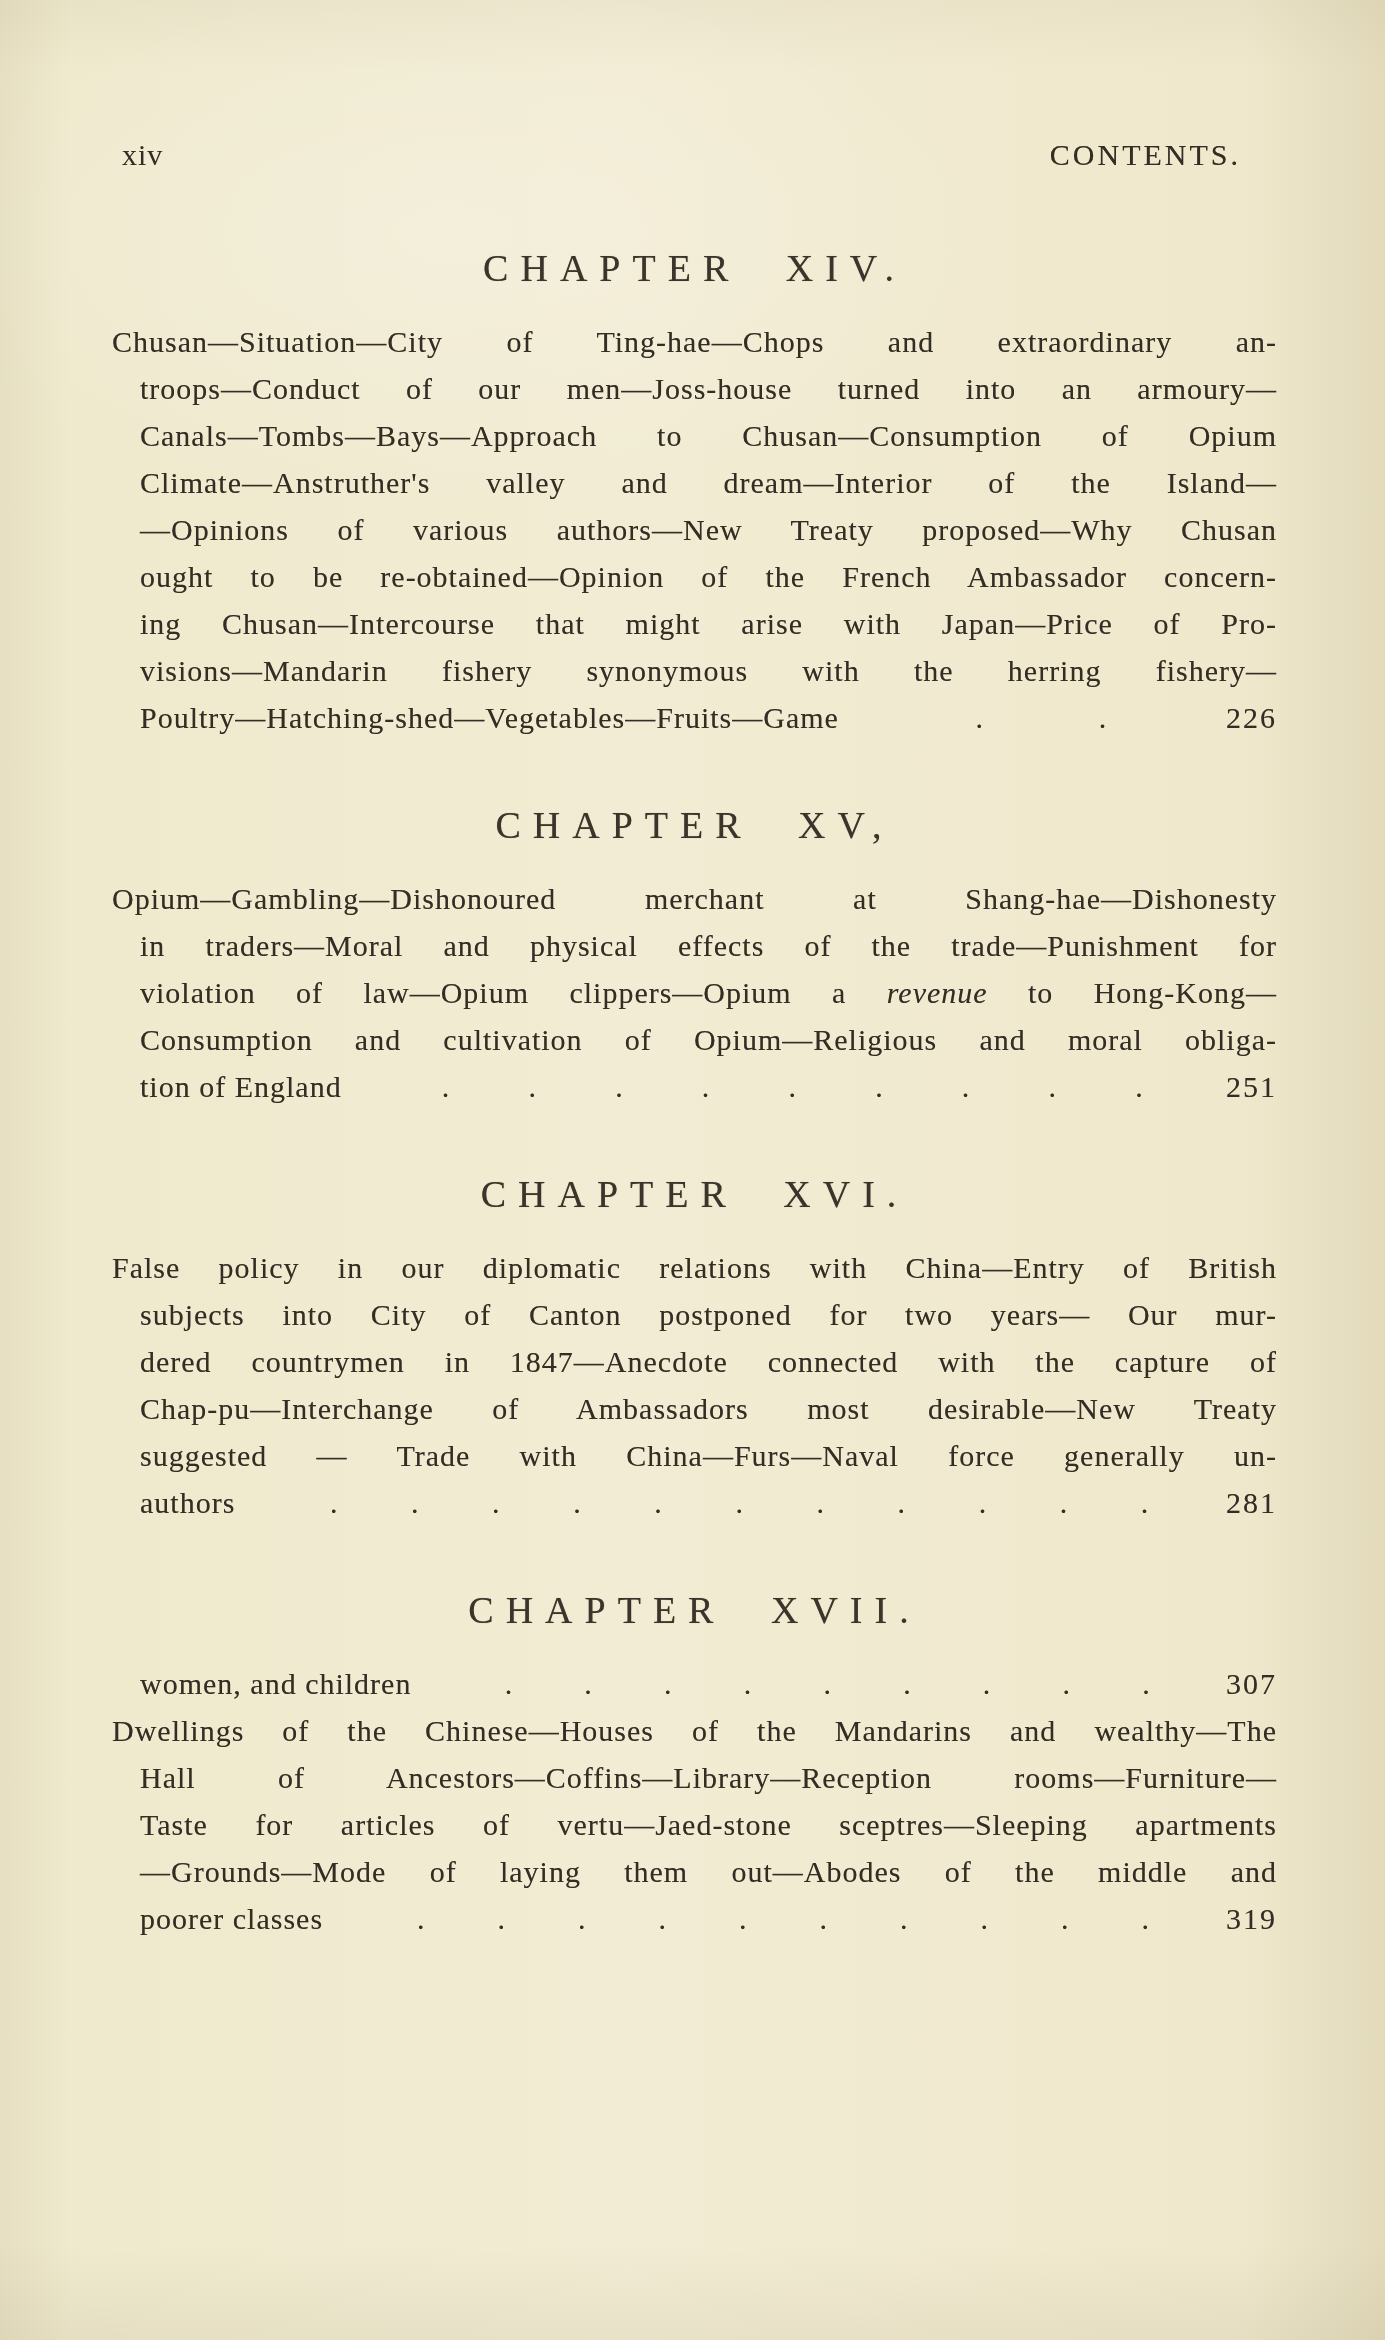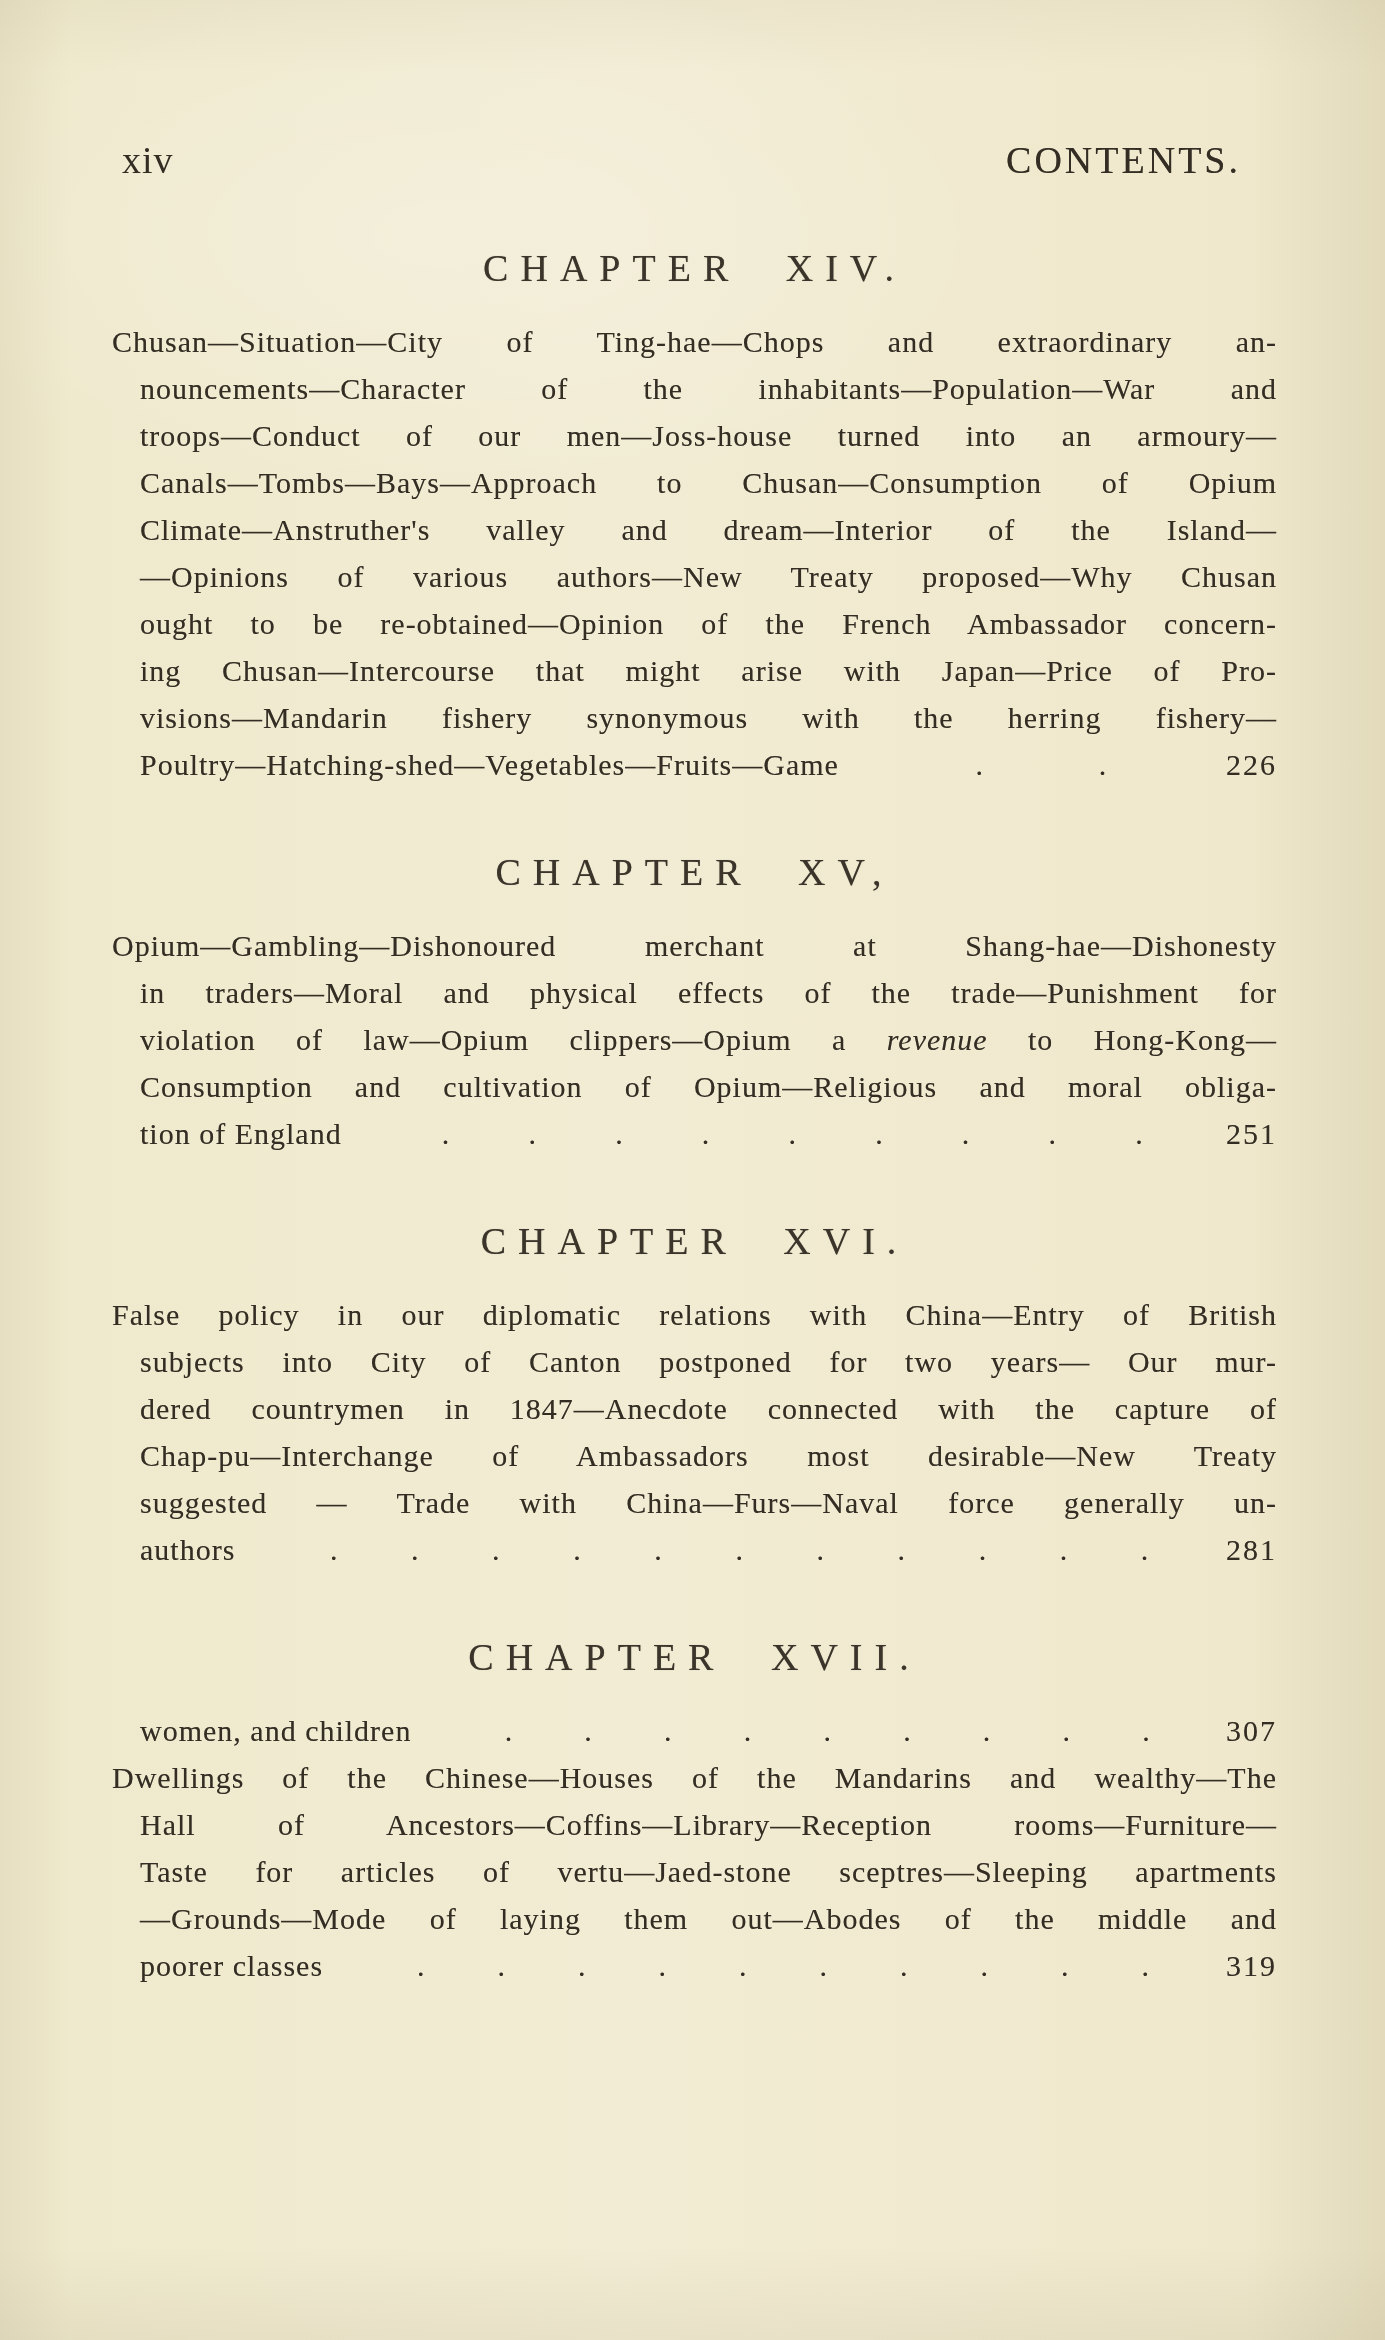--- a/index.html
+++ b/index.html
@@ -18,21 +18,21 @@
       linear-gradient(90deg, #e6dfc1 0%, #efe9cd 5%, #f2ecd4 45%, #efe8cc 90%, #e2dabb 100%);
     color: #332d24;
   }
   .content {
     position: absolute;
     left: 112px; right: 108px; top: 138px;
   }
   .page-header {
     position: relative;
     height: 46px;
-    font-size: 38px;
+    font-size: 30px;
     text-decoration: underline;
   }
   .folio {
     position: absolute; left: 10px; top: 0;
     letter-spacing: 1px;
   }
   .running-title {
     position: absolute; left: 0; right: 0; top: 0;
     text-align: right;
     letter-spacing: 3px;
@@ -84,21 +84,20 @@
   <div class="content">
     <div class="page-header">
       <span class="folio">xiv</span>
       <span class="running-title">CONTENTS.</span>
     </div>
     <div id="chapters">
   <section class="chapter">
     <h2 class="chapter-heading">CHAPTER XIV.</h2>
     <div class="chapter-summary">
             <div class="line"><span>Chusan—Situation—City of Ting-hae—Chops and extraordinary an-</span></div>
-            <div class="line cont"><span>nouncements—Character of the inhabitants—Population—War and</span></div>
             <div class="line cont"><span>troops—Conduct of our men—Joss-house turned into an armoury—</span></div>
             <div class="line cont"><span>Canals—Tombs—Bays—Approach to Chusan—Consumption of Opium</span></div>
             <div class="line cont"><span>Climate—Anstruther's valley and dream—Interior of the Island—</span></div>
             <div class="line cont"><span>—Opinions of various authors—New Treaty proposed—Why Chusan</span></div>
             <div class="line cont"><span>ought to be re-obtained—Opinion of the French Ambassador concern-</span></div>
             <div class="line cont"><span>ing Chusan—Intercourse that might arise with Japan—Price of Pro-</span></div>
             <div class="line cont"><span>visions—Mandarin fishery synonymous with the herring fishery—</span></div>
             <div class="line last cont">
               <span class="lt">Poultry—Hatching-shed—Vegetables—Fruits—Game</span>
               <span class="leader">

